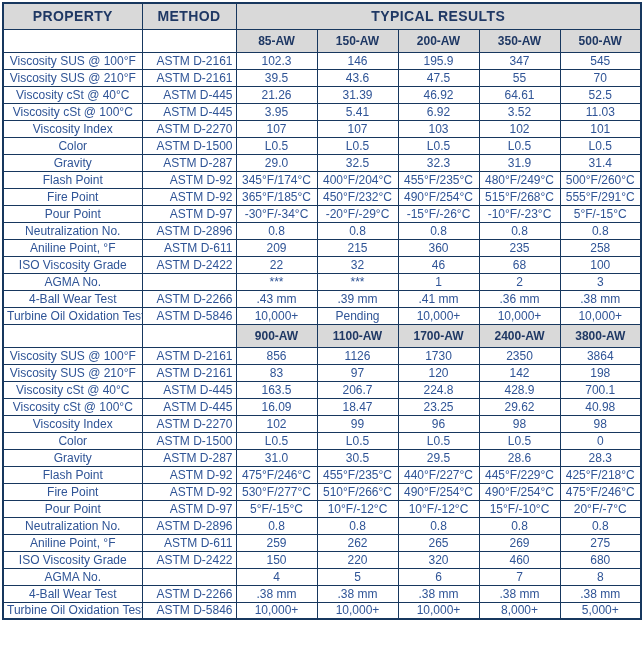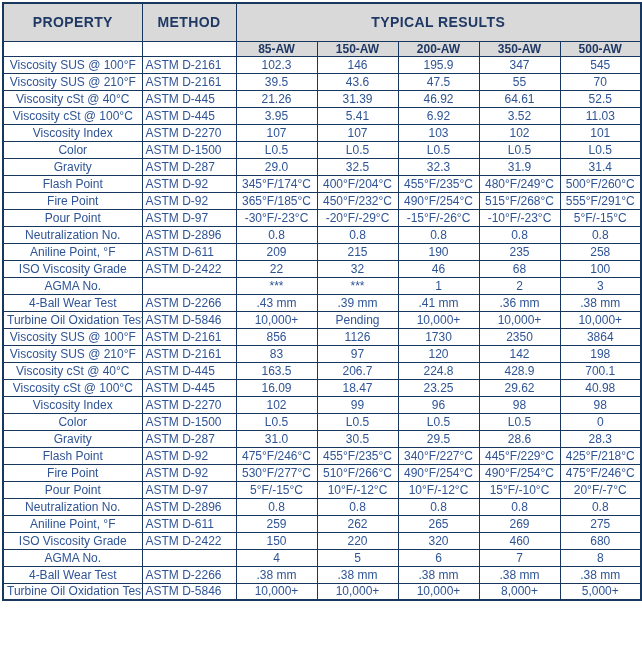--- a/index.html
+++ b/index.html
@@ -29,49 +29,49 @@
     overflow: hidden;
     white-space: nowrap;
   }
   
   col.c-prop   { width: 139px; }
   col.c-method { width: 94px;  }
   col.c-val    { width: 81px;  }
 
   
   tr.main-head th {
-    height: 38px;
+    height: 26px;
     background: #d9d9d9;
     color: #1f3864;
     font-size: 14px;
     font-weight: bold;
     letter-spacing: 0.4px;
     text-align: center;
   }
 
   
   tr.grade-head td {
-    height: 15px;
+    height: 23px;
     font-size: 12px;
     font-weight: bold;
     color: #1f3864;
     text-align: center;
   }
   tr.grade-head td.blank { background: #ffffff; }
   tr.grade-head td.grade { background: #d9d9d9; }
 
   
   tr.data-row td {
     height: 17px;
     font-size: 12px;
     color: #2f5496;
     background: #ffffff;
   }
   td.prop-cell   { text-align: center; padding-left: 5px; }
-  td.method-cell { text-align: left; }
+  td.method-cell { text-align: right; }
   td.value-cell  { text-align: center; }
 </style>
 </head>
 <body>
 
 <div class="page">
   <table class="results">
     <colgroup>
       <col class="c-prop">
       <col class="c-method">
@@ -176,41 +176,41 @@
           <td class="method-cell">ASTM D-92</td>
           <td class="value-cell">365°F/185°C</td>
           <td class="value-cell">450°F/232°C</td>
           <td class="value-cell">490°F/254°C</td>
           <td class="value-cell">515°F/268°C</td>
           <td class="value-cell">555°F/291°C</td>
         </tr>
         <tr class="data-row">
           <td class="prop-cell">Pour Point</td>
           <td class="method-cell">ASTM D-97</td>
-          <td class="value-cell">-30°F/-23°C</td>
+          <td class="value-cell">-30°F/-34°C</td>
           <td class="value-cell">-20°F/-29°C</td>
           <td class="value-cell">-15°F/-26°C</td>
           <td class="value-cell">-10°F/-23°C</td>
           <td class="value-cell">5°F/-15°C</td>
         </tr>
         <tr class="data-row">
           <td class="prop-cell">Neutralization No.</td>
           <td class="method-cell">ASTM D-2896</td>
           <td class="value-cell">0.8</td>
           <td class="value-cell">0.8</td>
           <td class="value-cell">0.8</td>
           <td class="value-cell">0.8</td>
           <td class="value-cell">0.8</td>
         </tr>
         <tr class="data-row">
           <td class="prop-cell">Aniline Point, °F</td>
           <td class="method-cell">ASTM D-611</td>
           <td class="value-cell">209</td>
           <td class="value-cell">215</td>
-          <td class="value-cell">190</td>
+          <td class="value-cell">360</td>
           <td class="value-cell">235</td>
           <td class="value-cell">258</td>
         </tr>
         <tr class="data-row">
           <td class="prop-cell">ISO Viscosity Grade</td>
           <td class="method-cell">ASTM D-2422</td>
           <td class="value-cell">22</td>
           <td class="value-cell">32</td>
           <td class="value-cell">46</td>
           <td class="value-cell">68</td>
@@ -236,20 +236,29 @@
         </tr>
         <tr class="data-row">
           <td class="prop-cell">Turbine Oil Oxidation Test</td>
           <td class="method-cell">ASTM D-5846</td>
           <td class="value-cell">10,000+</td>
           <td class="value-cell">Pending</td>
           <td class="value-cell">10,000+</td>
           <td class="value-cell">10,000+</td>
           <td class="value-cell">10,000+</td>
         </tr>
+        <tr class="grade-head">
+          <td class="blank"></td>
+          <td class="blank"></td>
+          <td class="grade">900-AW</td>
+          <td class="grade">1100-AW</td>
+          <td class="grade">1700-AW</td>
+          <td class="grade">2400-AW</td>
+          <td class="grade">3800-AW</td>
+        </tr>
         <tr class="data-row">
           <td class="prop-cell">Viscosity SUS @ 100°F</td>
           <td class="method-cell">ASTM D-2161</td>
           <td class="value-cell">856</td>
           <td class="value-cell">1126</td>
           <td class="value-cell">1730</td>
           <td class="value-cell">2350</td>
           <td class="value-cell">3864</td>
         </tr>
         <tr class="data-row">
@@ -304,21 +313,21 @@
           <td class="value-cell">30.5</td>
           <td class="value-cell">29.5</td>
           <td class="value-cell">28.6</td>
           <td class="value-cell">28.3</td>
         </tr>
         <tr class="data-row">
           <td class="prop-cell">Flash Point</td>
           <td class="method-cell">ASTM D-92</td>
           <td class="value-cell">475°F/246°C</td>
           <td class="value-cell">455°F/235°C</td>
-          <td class="value-cell">340°F/227°C</td>
+          <td class="value-cell">440°F/227°C</td>
           <td class="value-cell">445°F/229°C</td>
           <td class="value-cell">425°F/218°C</td>
         </tr>
         <tr class="data-row">
           <td class="prop-cell">Fire Point</td>
           <td class="method-cell">ASTM D-92</td>
           <td class="value-cell">530°F/277°C</td>
           <td class="value-cell">510°F/266°C</td>
           <td class="value-cell">490°F/254°C</td>
           <td class="value-cell">490°F/254°C</td>

